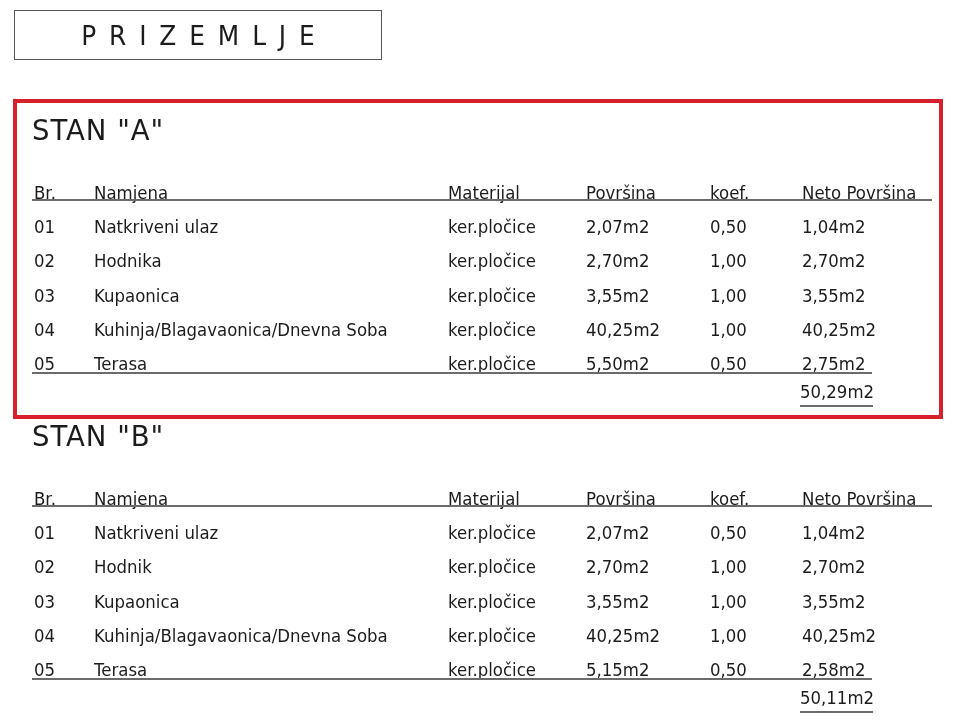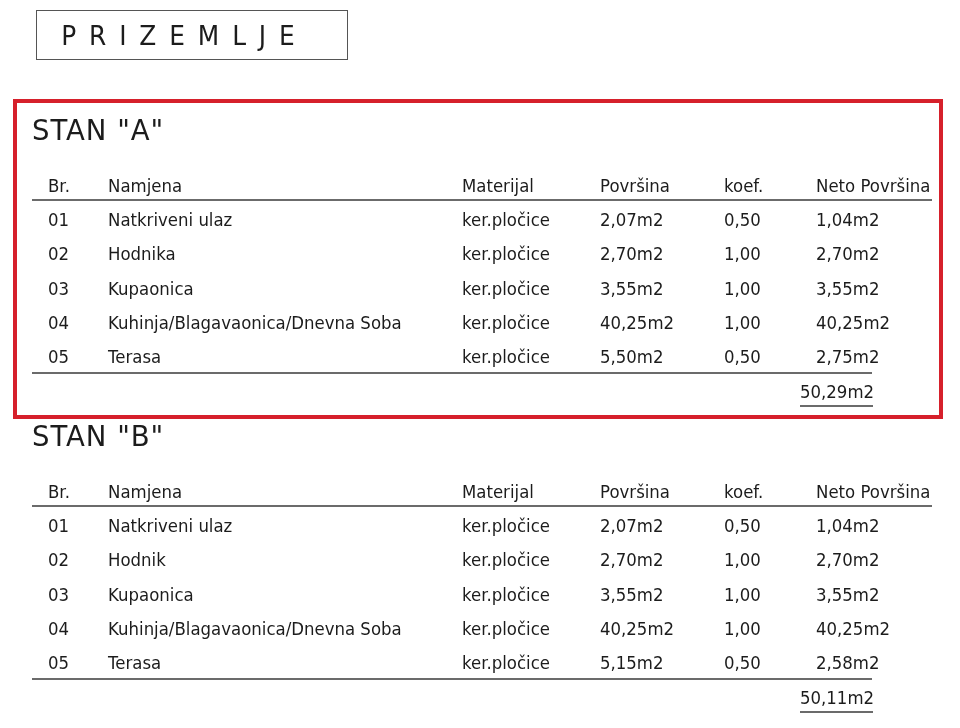--- a/index.html
+++ b/index.html
@@ -1,39 +1,39 @@
 <!DOCTYPE html>
 <html><head>
   <meta charset="utf-8">
   <style>
     html, body { margin: 0; padding: 0; }
     body {
       width: 960px; height: 728px; background: #ffffff; position: relative; overflow: hidden;
       font-family: "DejaVu Sans", sans-serif; color: #1c1c1c;
     }
     .title-box {
-      position: absolute; left: 36px; top: 10px; width: 312px; height: 50px;
+      position: absolute; left: 14px; top: 10px; width: 368px; height: 50px;
       border: 1.5px solid #555; box-sizing: border-box;
-      display: flex; align-items: center; justify-content: flex-start;
+      display: flex; align-items: center; justify-content: center;
     }
     .title-box span {
       font-size: 27px; letter-spacing: 14px; padding-left: 14px; font-weight: 400;
       font-family: "DejaVu Sans", sans-serif; transform: scaleX(0.92);
     }
     .highlight {
       position: absolute; left: 13px; top: 99px; width: 930px; height: 320px;
       border: 4px solid #d6202b; box-sizing: border-box;
     }
     .section { position: absolute; left: 0; width: 960px; }
     .section h2 {
       position: absolute; left: 32px; margin: 0; font-weight: 400;
       font-size: 29px; letter-spacing: 1px; transform-origin: left center; transform: scaleX(0.95);
     }
     .tbl { position: absolute; left: 32px; width: 900px; font-size: 18px; }
-    .row { position: absolute; left: 16px; width: 900px; height: 24px; white-space: nowrap; }
+    .row { position: absolute; left: 2px; width: 900px; height: 24px; white-space: nowrap; margin-top: 7px; }
     .row span { position: absolute; top: 0; transform-origin: left center; transform: scaleX(0.92); }
     .c-br { left: 0; }
     .c-nam { left: 60px; }
     .c-mat { left: 414px; }
     .c-pov { left: 552px; }
     .c-koef { left: 676px; }
     .c-neto { left: 768px; }
     .line { position: absolute; height: 2px; background: #6b6b6b; }
     .total { position: absolute; left: 768px; font-size: 18px; transform-origin: left center; transform: scaleX(0.92); }
     .total-line { position: absolute; left: 768px; width: 73px; height: 2px; background: #6b6b6b; }

